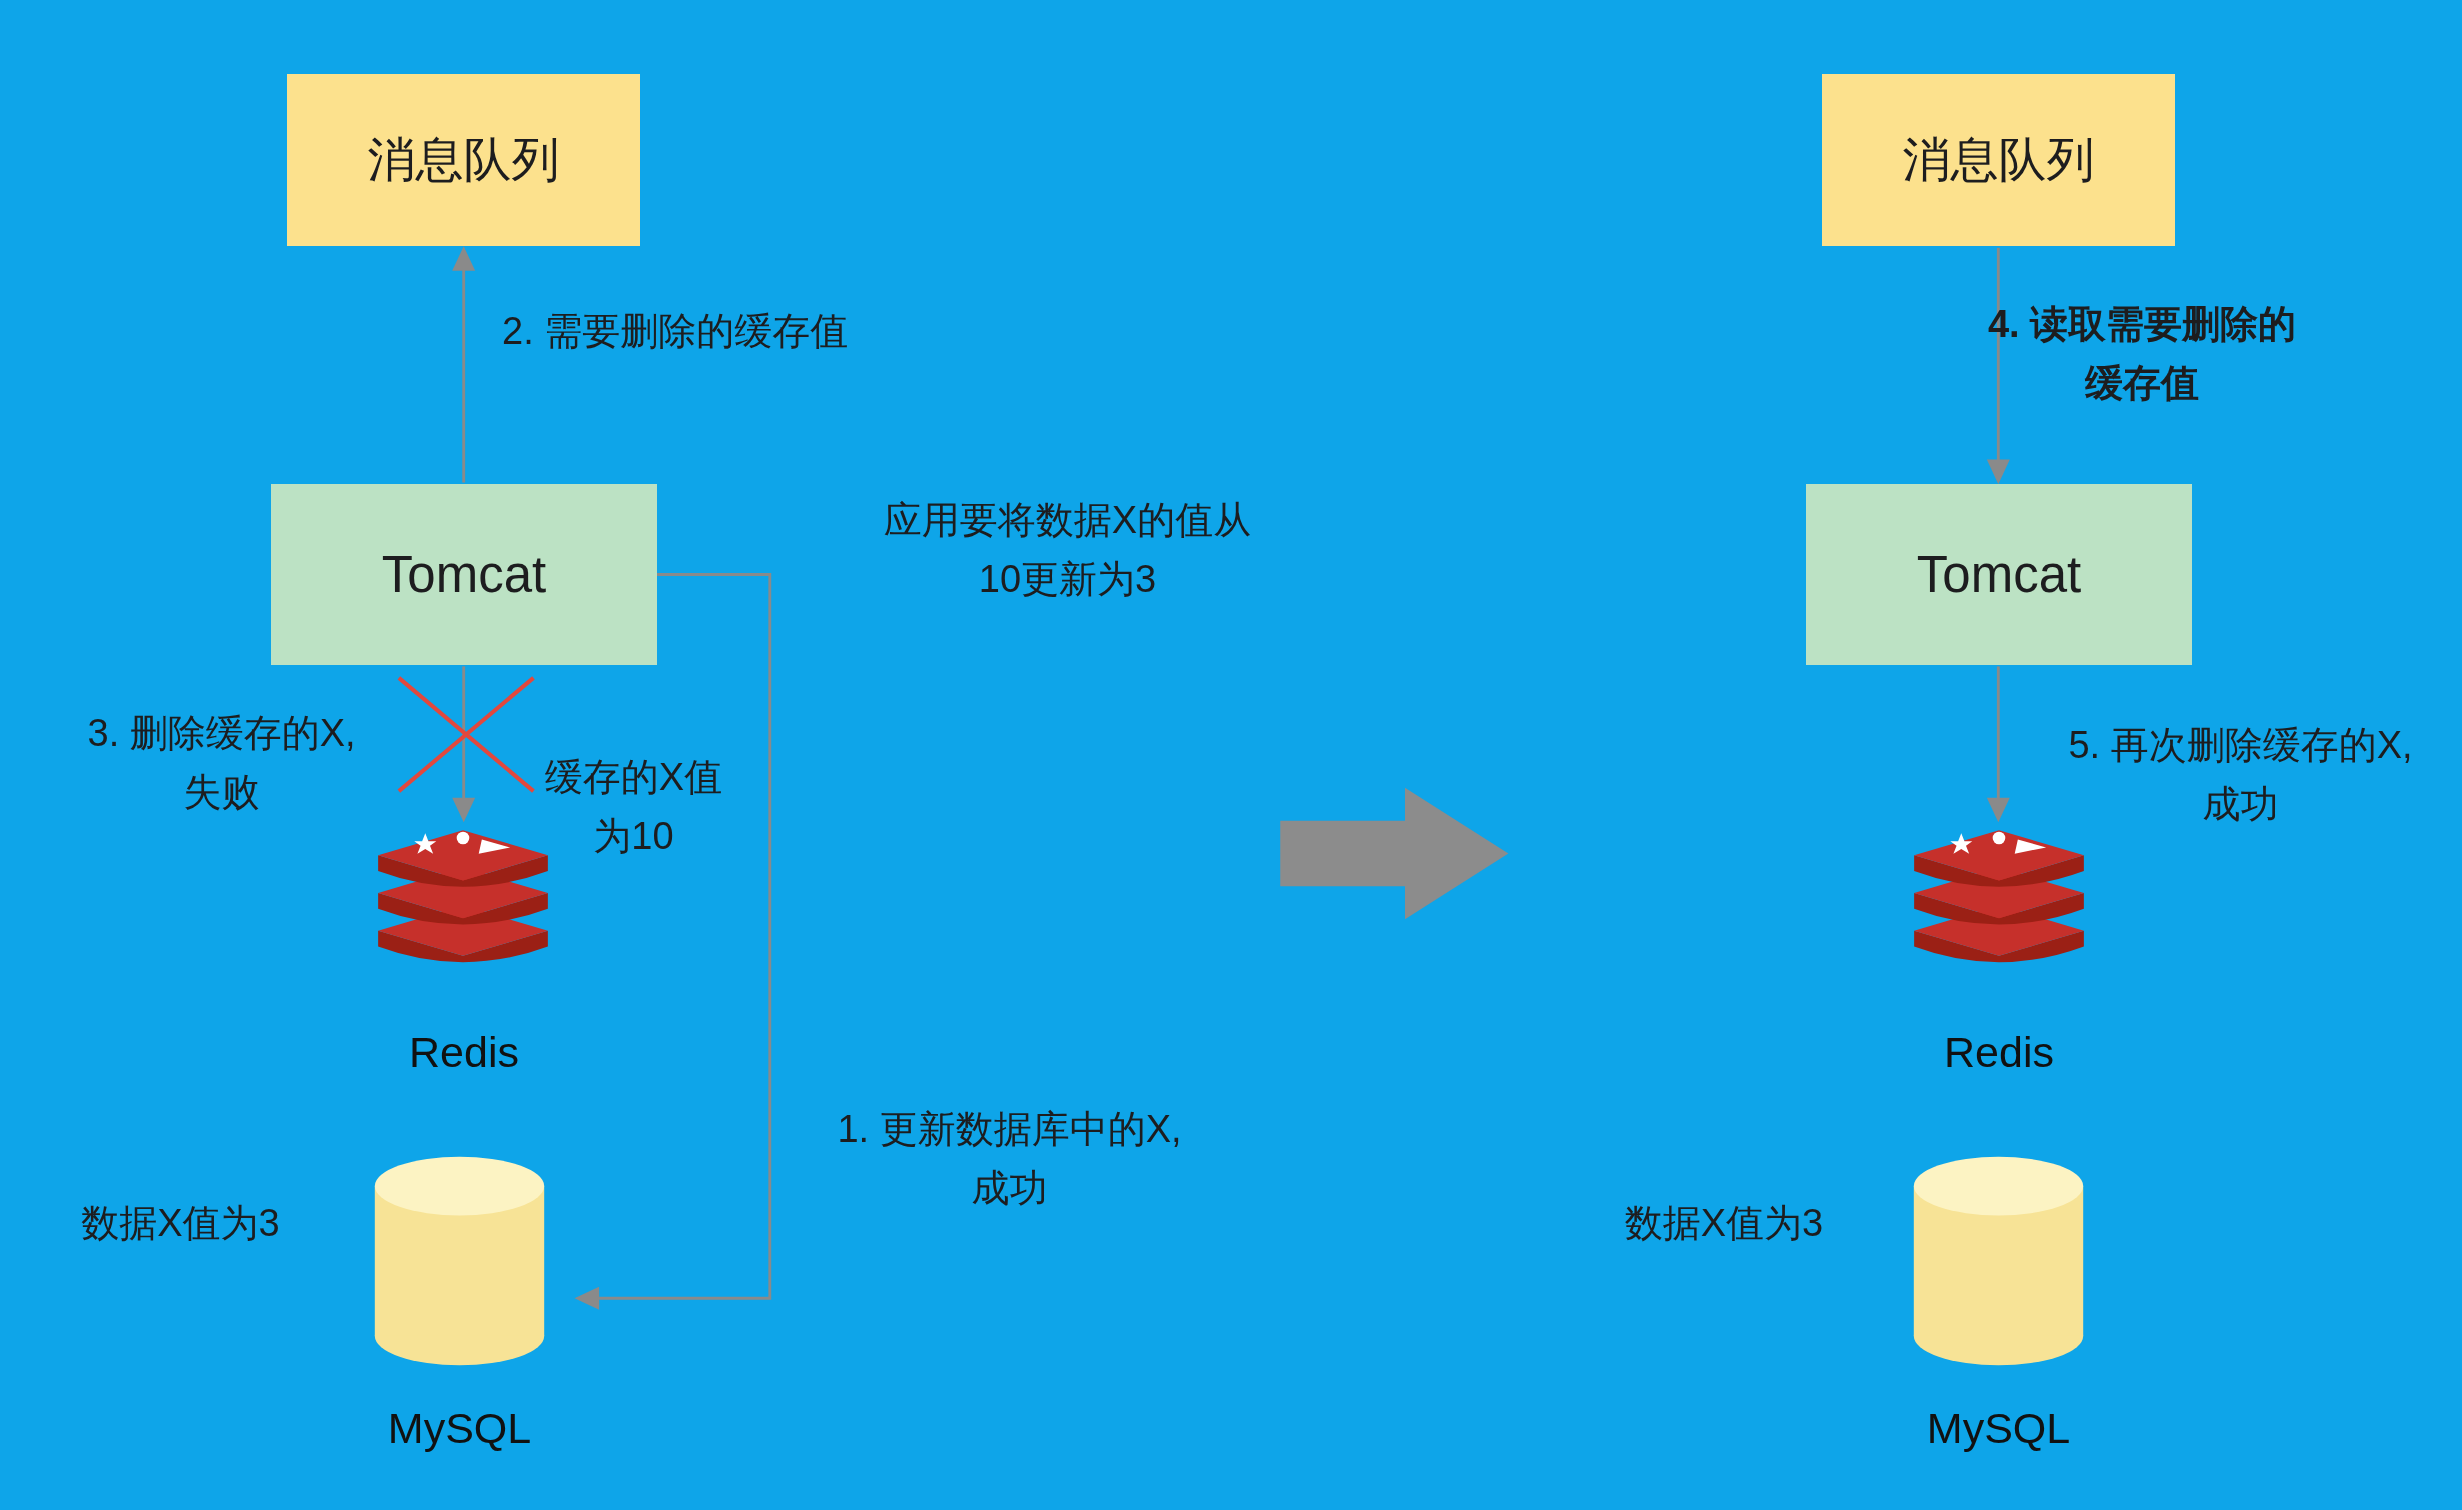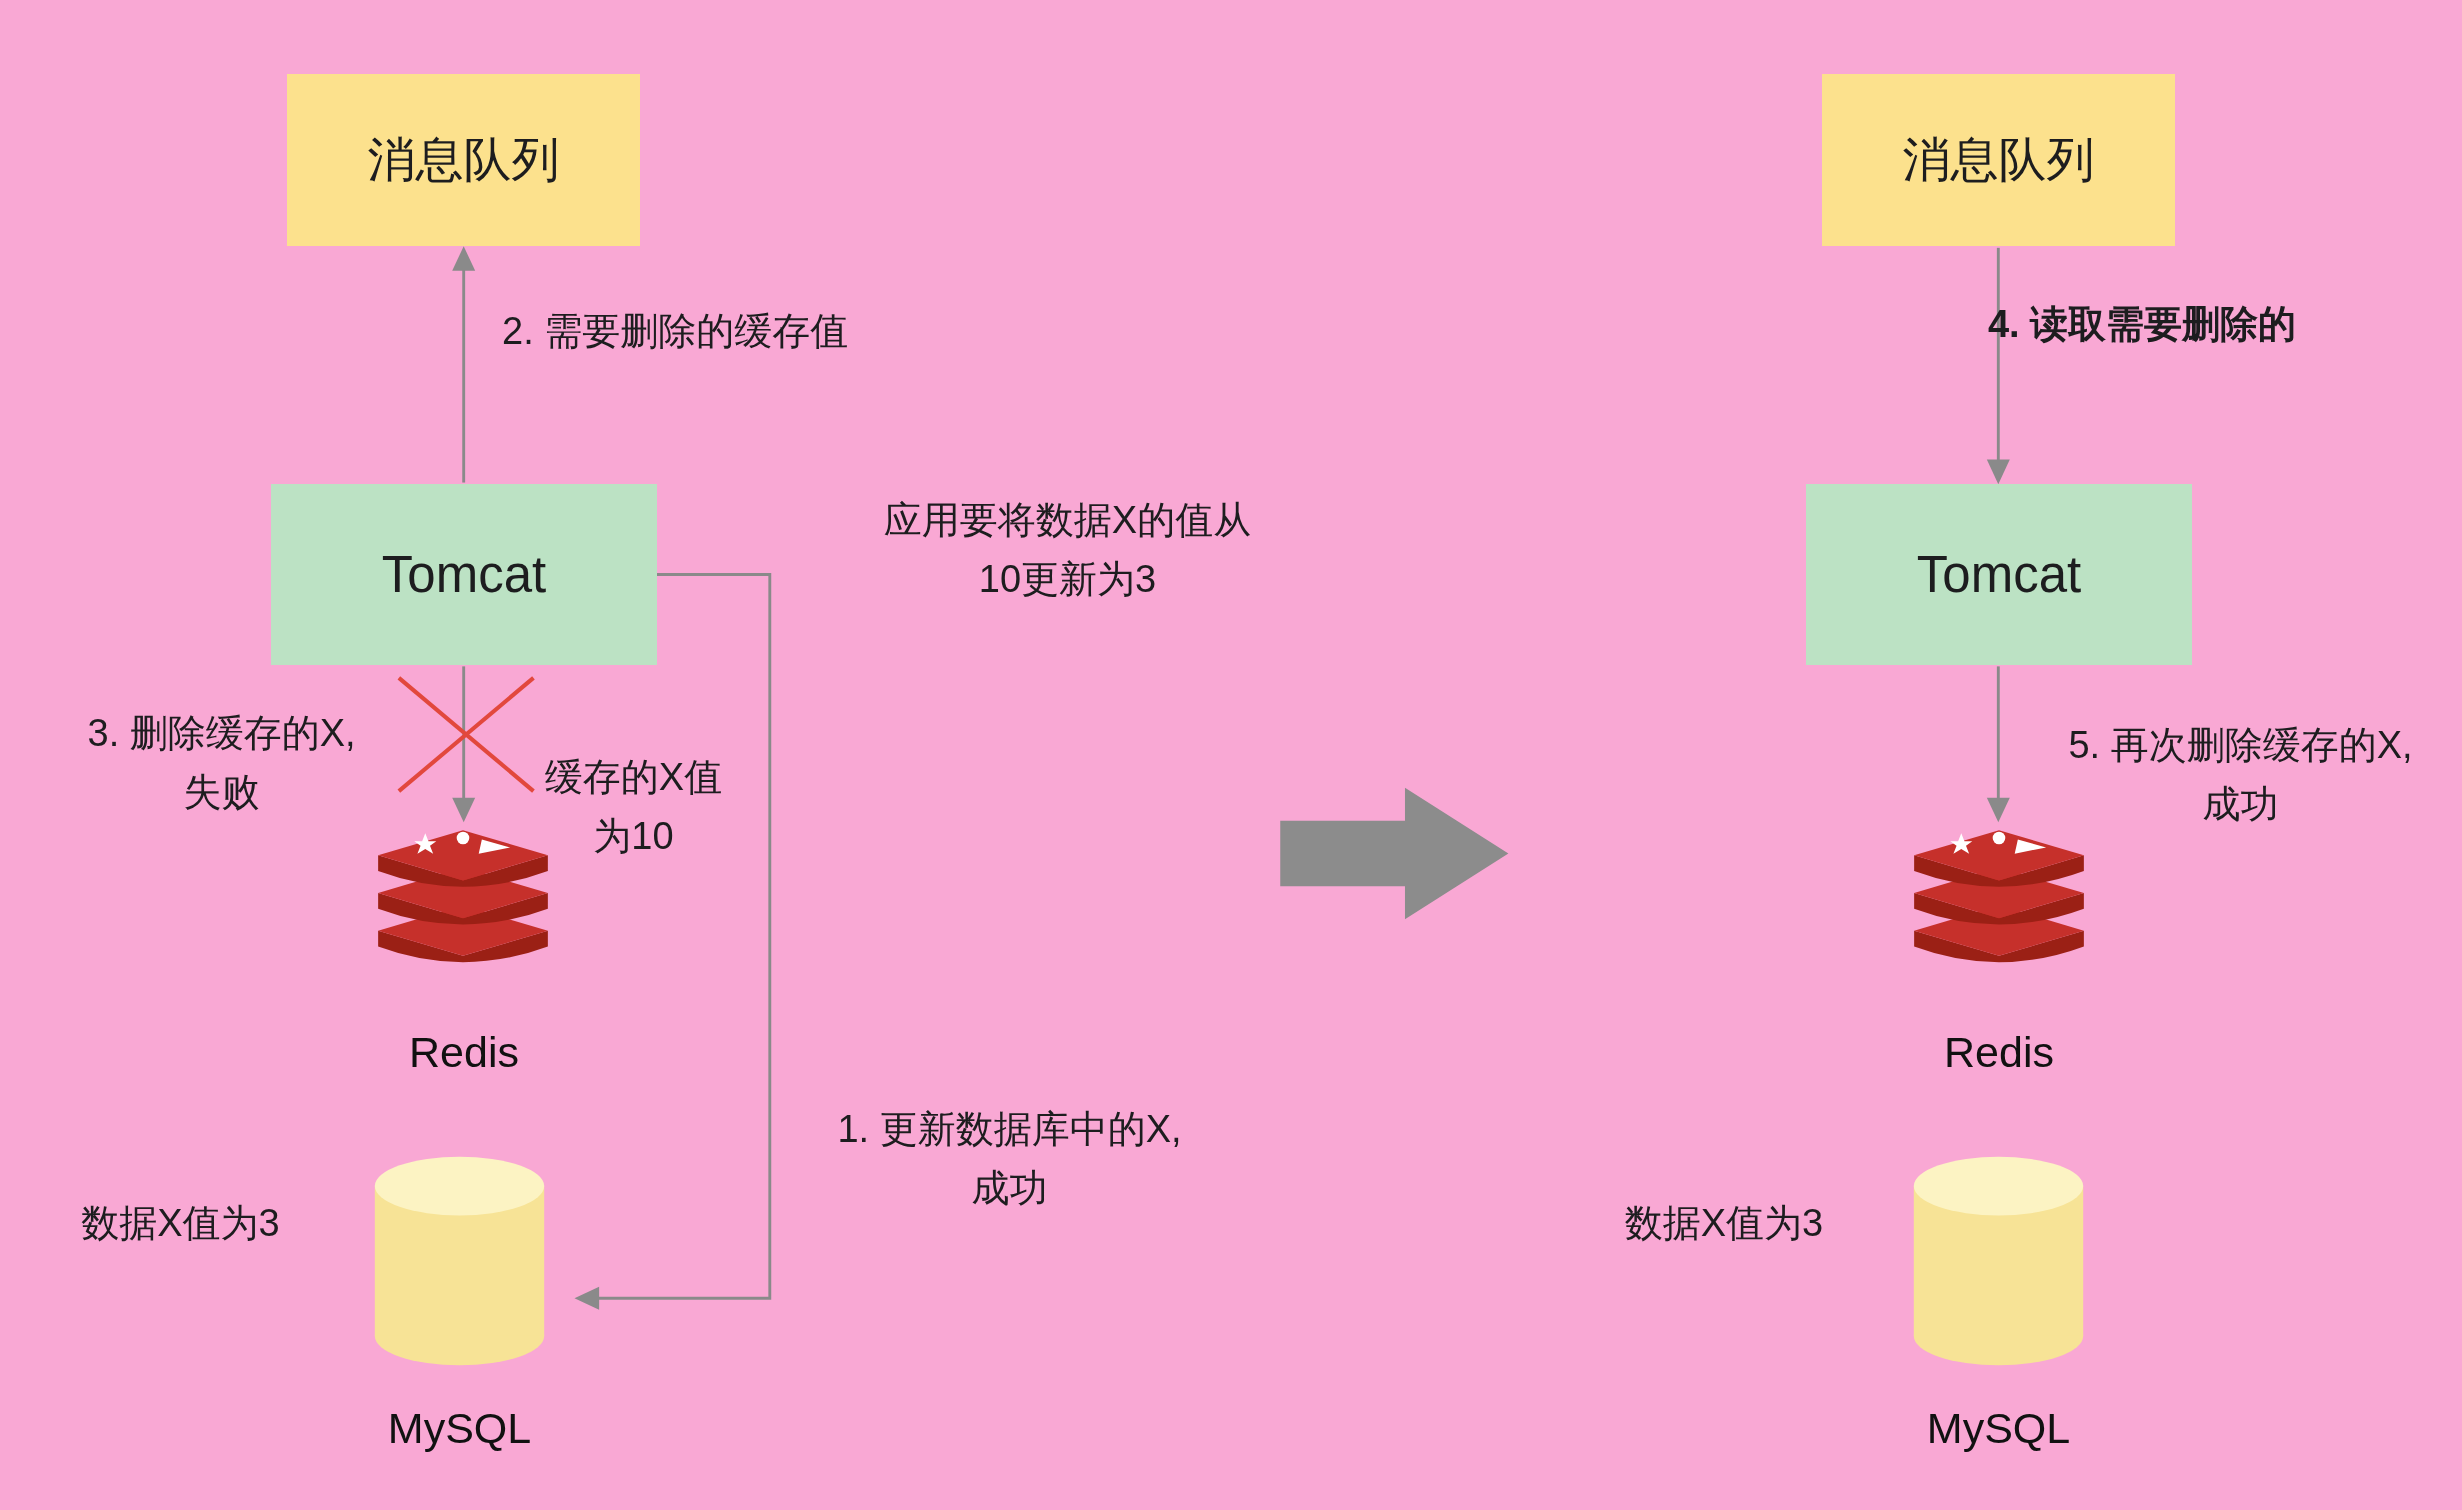--- a/index.html
+++ b/index.html
@@ -1,20 +1,20 @@
 <!DOCTYPE html>
 <html style="font-size:13px"><head>
 <meta charset="utf-8">
 <style>
   * { margin:0; padding:0; box-sizing:border-box; }
   html, body { background:#FBF5E3; }
   body { width:2462px; height:1510px; }
   .canvas {
     position:relative; width:2462px; height:1510px;
-    background:#f9a8d4; overflow:hidden;
+    background:#0ea5e9; overflow:hidden;
     font-family:"Liberation Sans", sans-serif; color:#1d1d1f;
   }
   .overlay { position:absolute; left:0; top:0; pointer-events:none; }
   .node {
     position:absolute; display:flex; align-items:center; justify-content:center;
     text-align:center;
   }
   .mq-box   { background:#FCE18D; font-size:48px; }
   .tomcat-box { background:#BCE2C4; font-size:51px; }
   .label { position:absolute; font-size:38px; line-height:1.55; color:#1d1d1f; }
@@ -127,20 +127,21 @@
     <span class="line">1. 更新数据库中的X,</span>
     <span class="line">成功</span>
   </div>
 
   <div class="node mq-box" style="left:1822px; top:74px; width:353px; height:172px;">
     <span>消息队列</span>
   </div>
 
   <div class="label center" style="left:1937px; top:295px; width:410px;font-weight:bold;">
     <span class="line">4. 读取需要删除的</span>
+    <span class="line">缓存值</span>
   </div>
 
   <div class="node tomcat-box" style="left:1806px; top:484px; width:386px; height:181px;">
     <span>Tomcat</span>
   </div>
 
   <div class="label center" style="left:2027px; top:716px; width:427px;text-align:center;">
     <span class="line">5. 再次删除缓存的X,</span>
     <span class="line">成功</span>
   </div>

